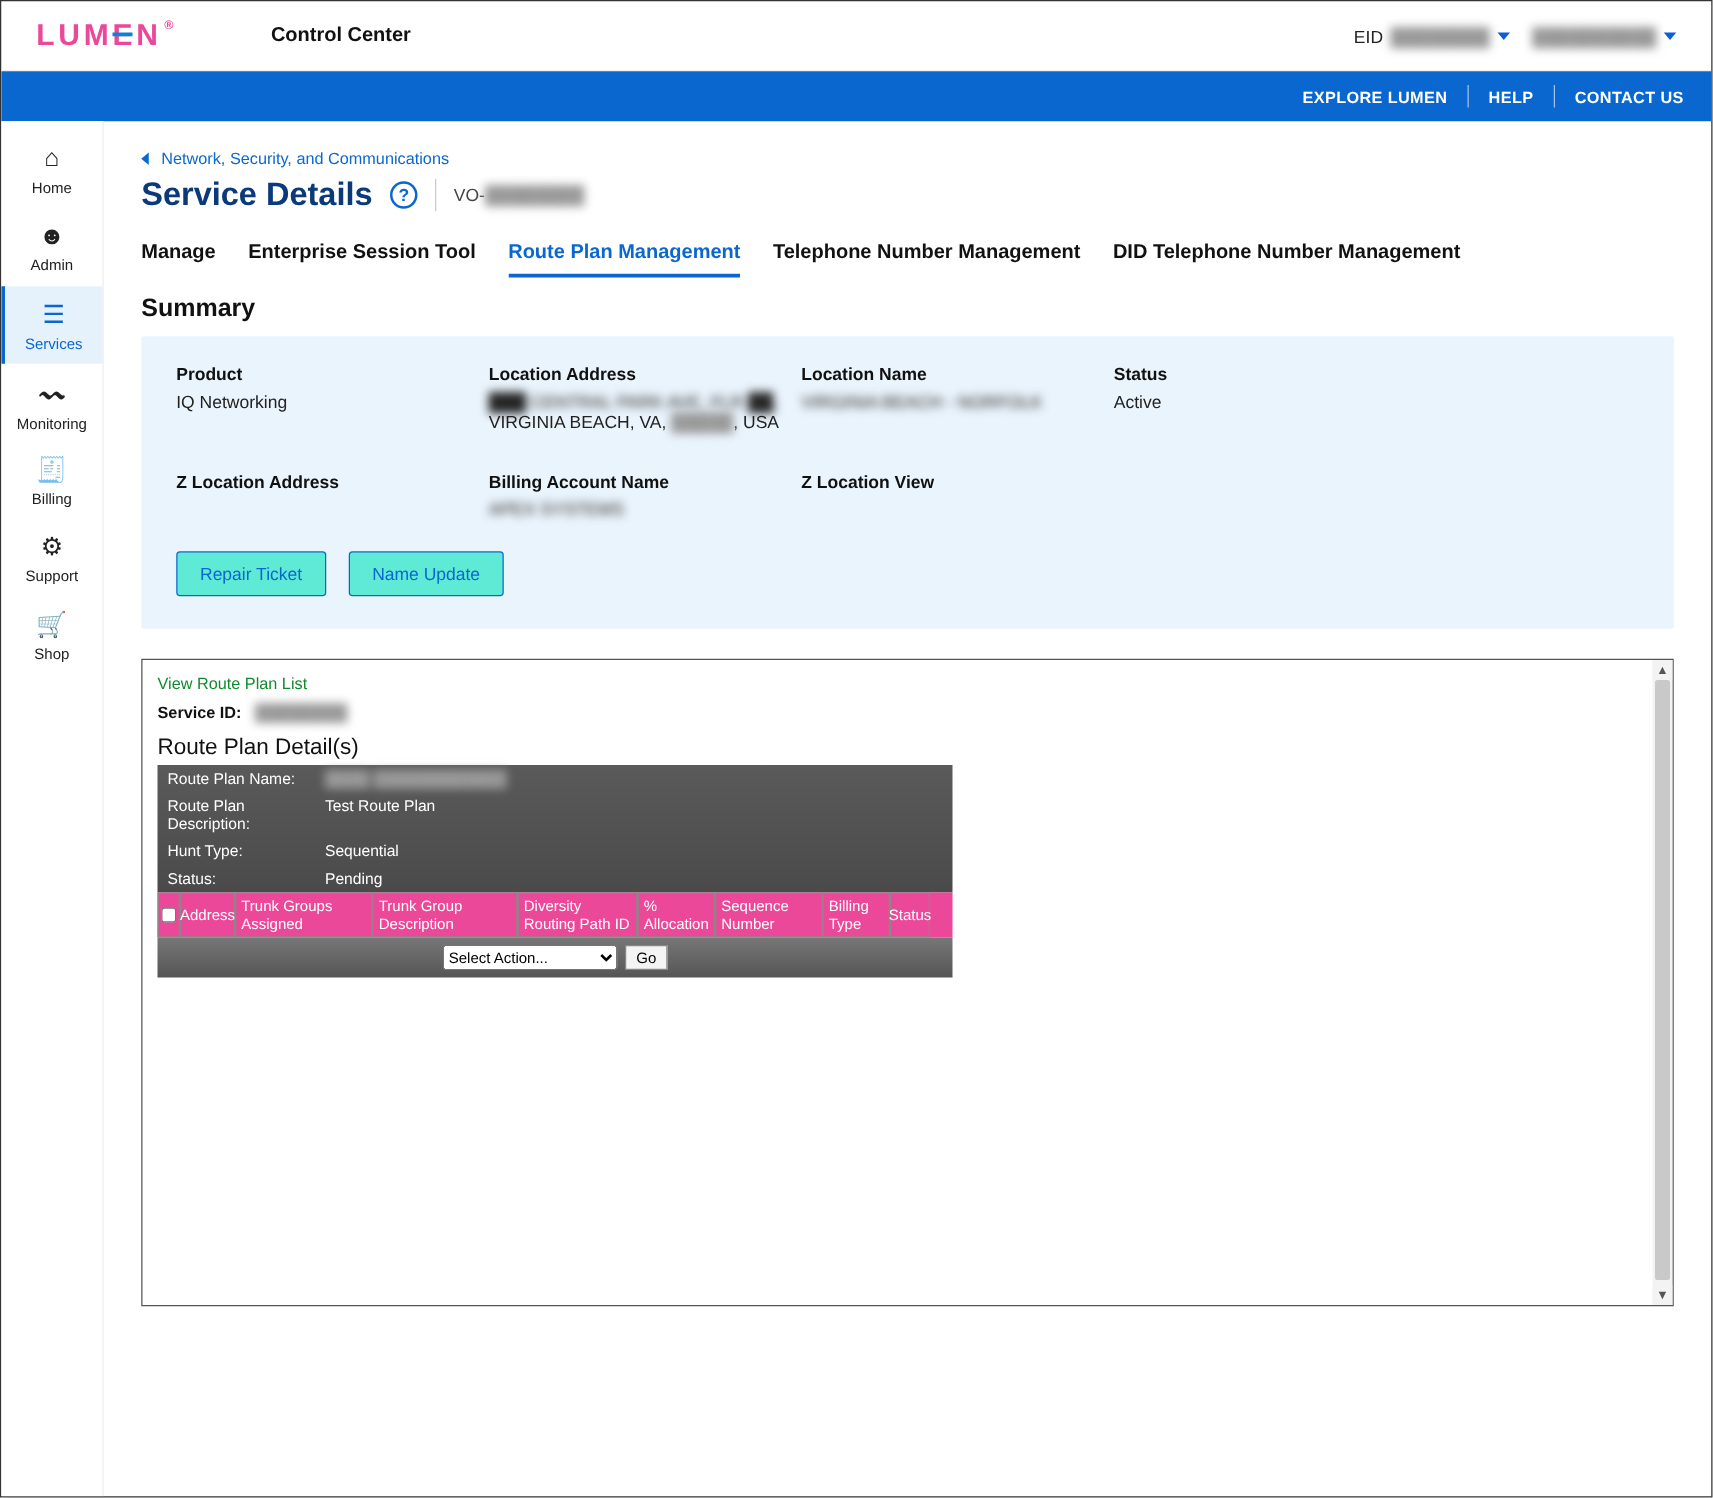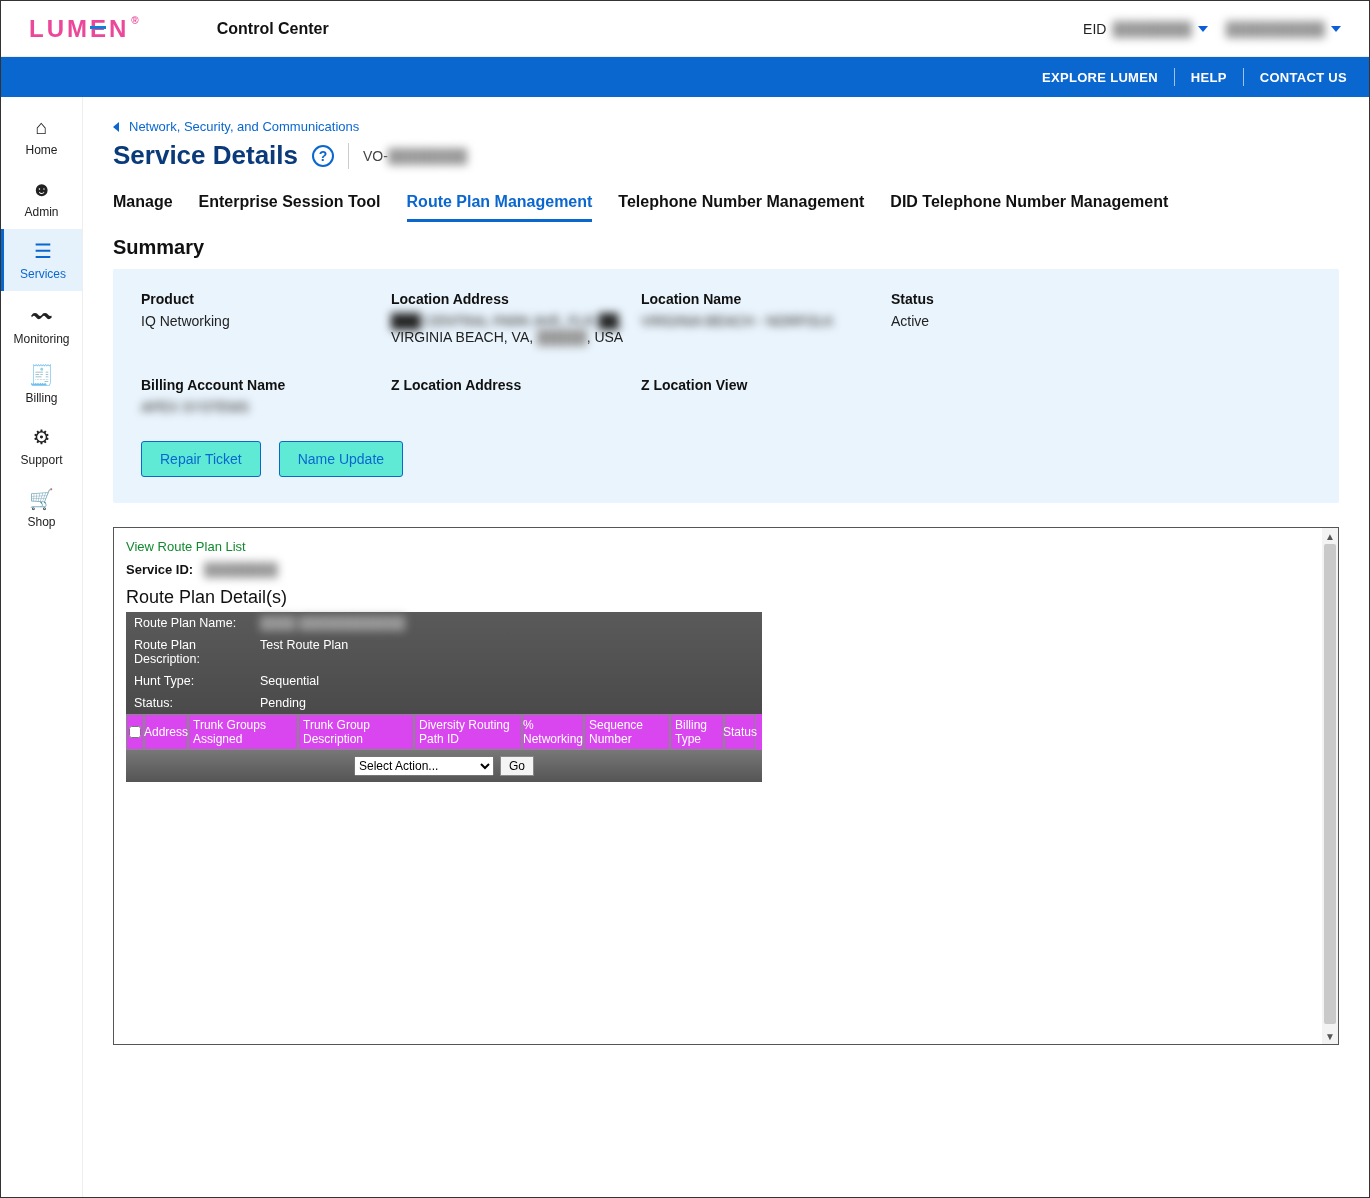--- a/index.html
+++ b/index.html
@@ -46,21 +46,21 @@
   .scroll-track { position:absolute; right:0; top:0; bottom:0; width:16px; background:#f3f3f3;}
   .scroll-arrow { height:16px; display:flex; align-items:center; justify-content:center; font-size:10px; color:#555; background:#f3f3f3;}
   .scroll-thumb { position:absolute; right:2px; top:16px; width:12px; height:480px; background:#c9c9c9; border-radius:2px;}
   .link-green { color:#118a2e; font-size:13px; cursor:pointer; text-decoration:none;}
   .svc-id-row { margin-top:8px; font-size:13px;}
   .svc-id-row b{ font-weight:700;}
   .rp-details-label{ font-size:18px; margin-top:10px;}
   .rp-head { margin-top:4px; background: linear-gradient(#5a5a5a,#4a4a4a); color:#fff; width:636px;}
   .rp-row { display:flex; padding:4px 8px; font-size:12.5px;}
   .rp-row .k{ width:126px;}
-  .rp-table-head { display:flex; background:#d946ef; color:#fff; font-size:12px; width:636px;}
+  .rp-table-head { display:flex; background:#ec4899; color:#fff; font-size:12px; width:636px;}
   .rp-th { border:1px solid #888; padding:3px 4px; display:flex; align-items:center; justify-content:center;}
   .rp-action { background: linear-gradient(#777,#555); width:636px; height:32px; display:flex; align-items:center; justify-content:center; gap:6px;}
   .rp-action select { font-size:12px; height:20px; width:140px;}
   .rp-action button { font-size:12px; height:20px; padding:0 8px; border:1px solid #888; background:#f4f4f4; cursor:pointer;}
   .chk { width:18px; display:flex; align-items:center; justify-content:center;}
   .chk input{ width:12px; height:12px;}
 </style>
 </head>
 <body>
 
@@ -161,25 +161,25 @@
         </div>
         <div>
           <div class="field-label">Location Name</div>
           <div class="field-value blur">VIRGINIA BEACH - NORFOLK</div>
         </div>
         <div>
           <div class="field-label">Status</div>
           <div class="field-value">Active</div>
         </div>
         <div>
+          <div class="field-label">Z Location Address</div>
+        </div>
+        <div>
           <div class="field-label">Billing Account Name</div>
           <div class="field-value blur">APEX SYSTEMS</div>
-        </div>
-        <div>
-          <div class="field-label">Z Location Address</div>
         </div>
         <div>
           <div class="field-label">Z Location View</div>
         </div>
       </div>
       <div class="btn-row">
         <button class="btn-outline">Repair Ticket</button>
         <button class="btn-outline">Name Update</button>
       </div>
     </div>
@@ -212,22 +212,22 @@
             </div>
         </div>
 
         <div class="rp-table-head">
           <div class="rp-th chk">
               <input type="checkbox" style="">
             </div>
           <div class="rp-th" style="width:44px">Address</div>
           <div class="rp-th" style="width:110px">Trunk Groups Assigned</div>
           <div class="rp-th" style="width:116px">Trunk Group Description</div>
-          <div class="rp-th" style="width:108px">Diversity Routing Path ID</div>
-          <div class="rp-th" style="width:62px">% Networking</div>
+          <div class="rp-th" style="width:96px">Diversity Routing Path ID</div>
+          <div class="rp-th" style="width:62px">% Allocation</div>
           <div class="rp-th" style="width:86px">Sequence Number</div>
           <div class="rp-th" style="width:54px">Billing Type</div>
           <div class="rp-th" style="width:32px">Status</div>
         </div>
 
         <div class="rp-action">
           <select>
             <option>Select Action...</option>
           </select>
           <button>Go</button>

